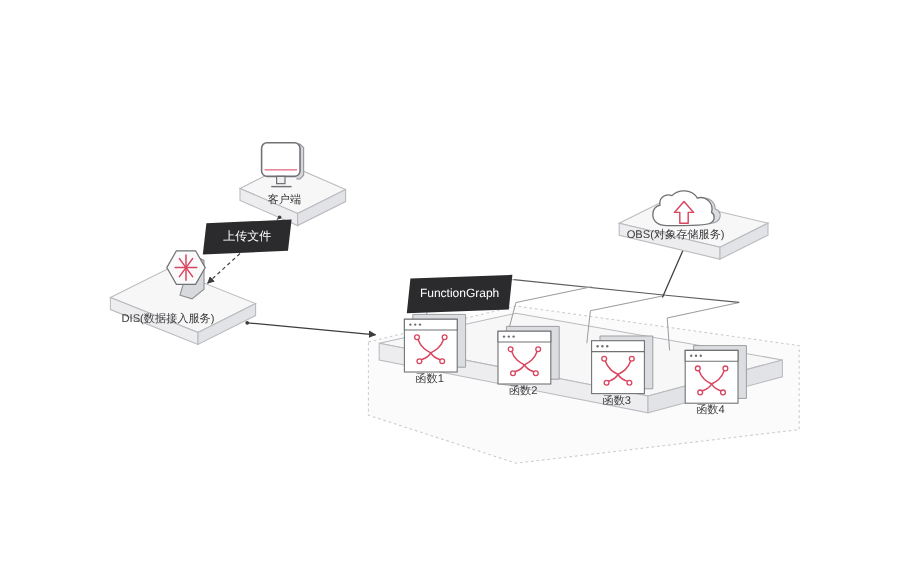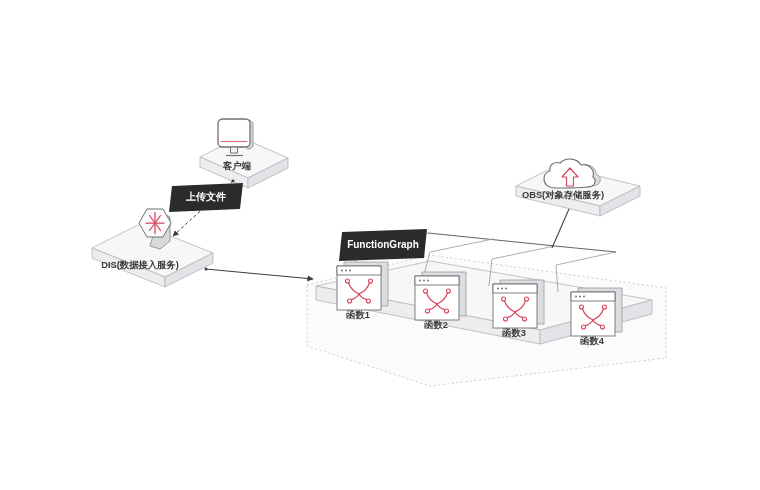--- a/index.html
+++ b/index.html
@@ -11,21 +11,20 @@
     width: 760px;
     height: 490px;
     overflow: hidden;
     font-family: "Liberation Sans", "DejaVu Sans", sans-serif;
   }
   #diagram-root {
     position: relative;
     width: 760px;
     height: 490px;
     background: #ffffff;
-    font-weight: bold;
   }
   svg#scene {
     display: block;
     width: 760px;
     height: 490px;
   }
   .slab-top   { fill: #f7f7f8; stroke: #b9bbbe; stroke-width: .9; }
   .slab-front { fill: #ededef; stroke: #b9bbbe; stroke-width: .9; }
   .slab-side  { fill: #e2e3e6; stroke: #b9bbbe; stroke-width: .9; }
   .node-label {

